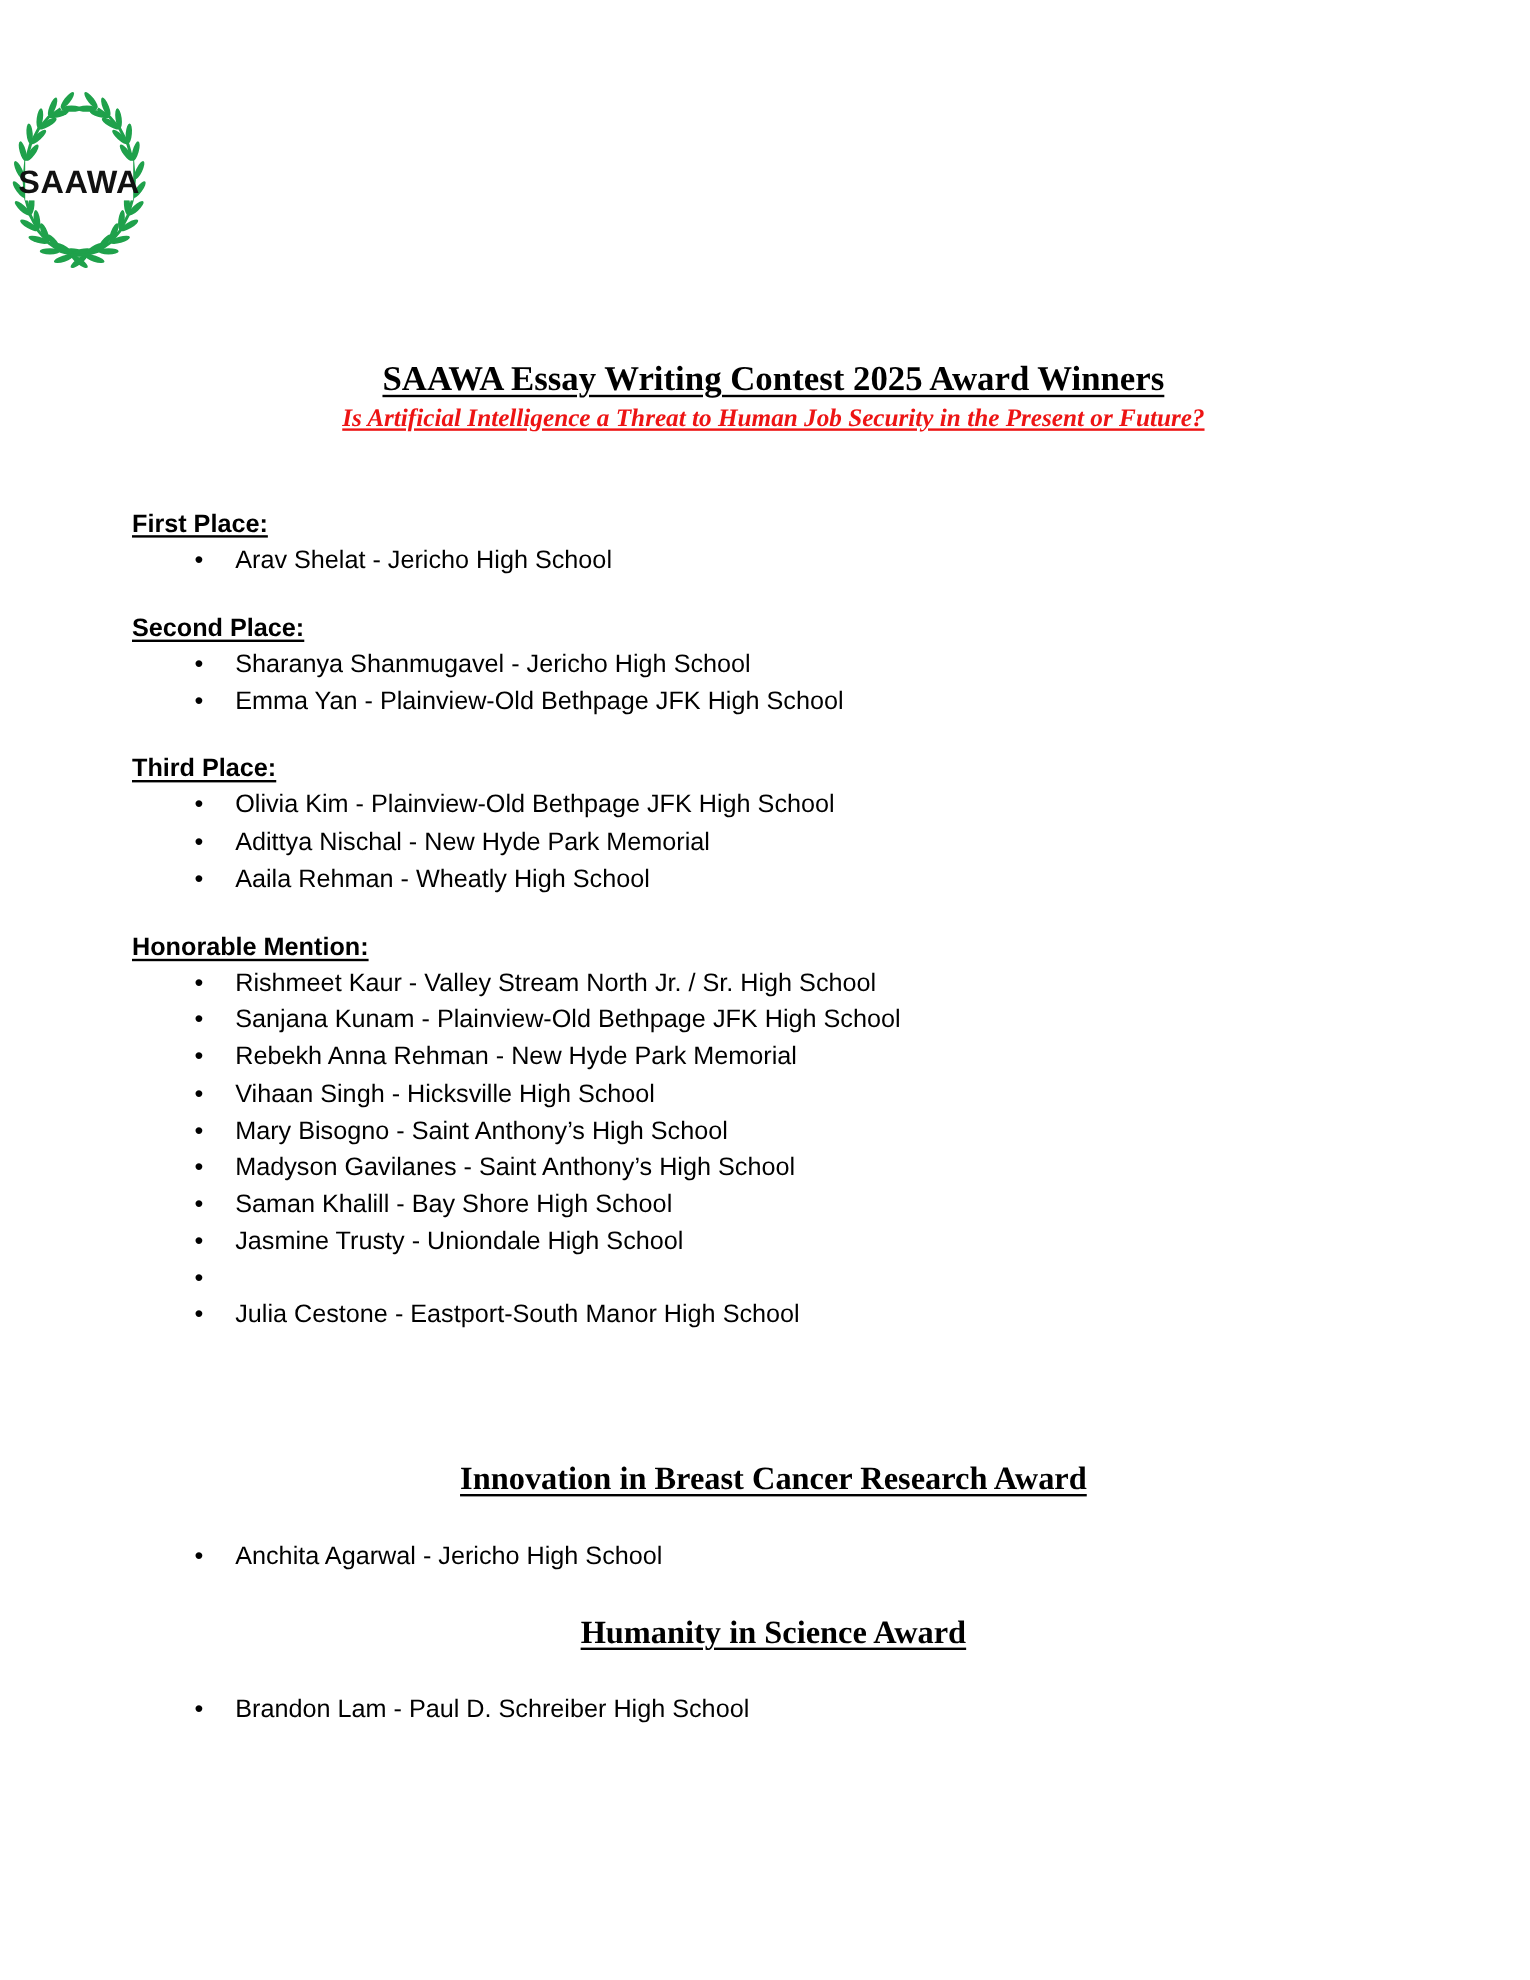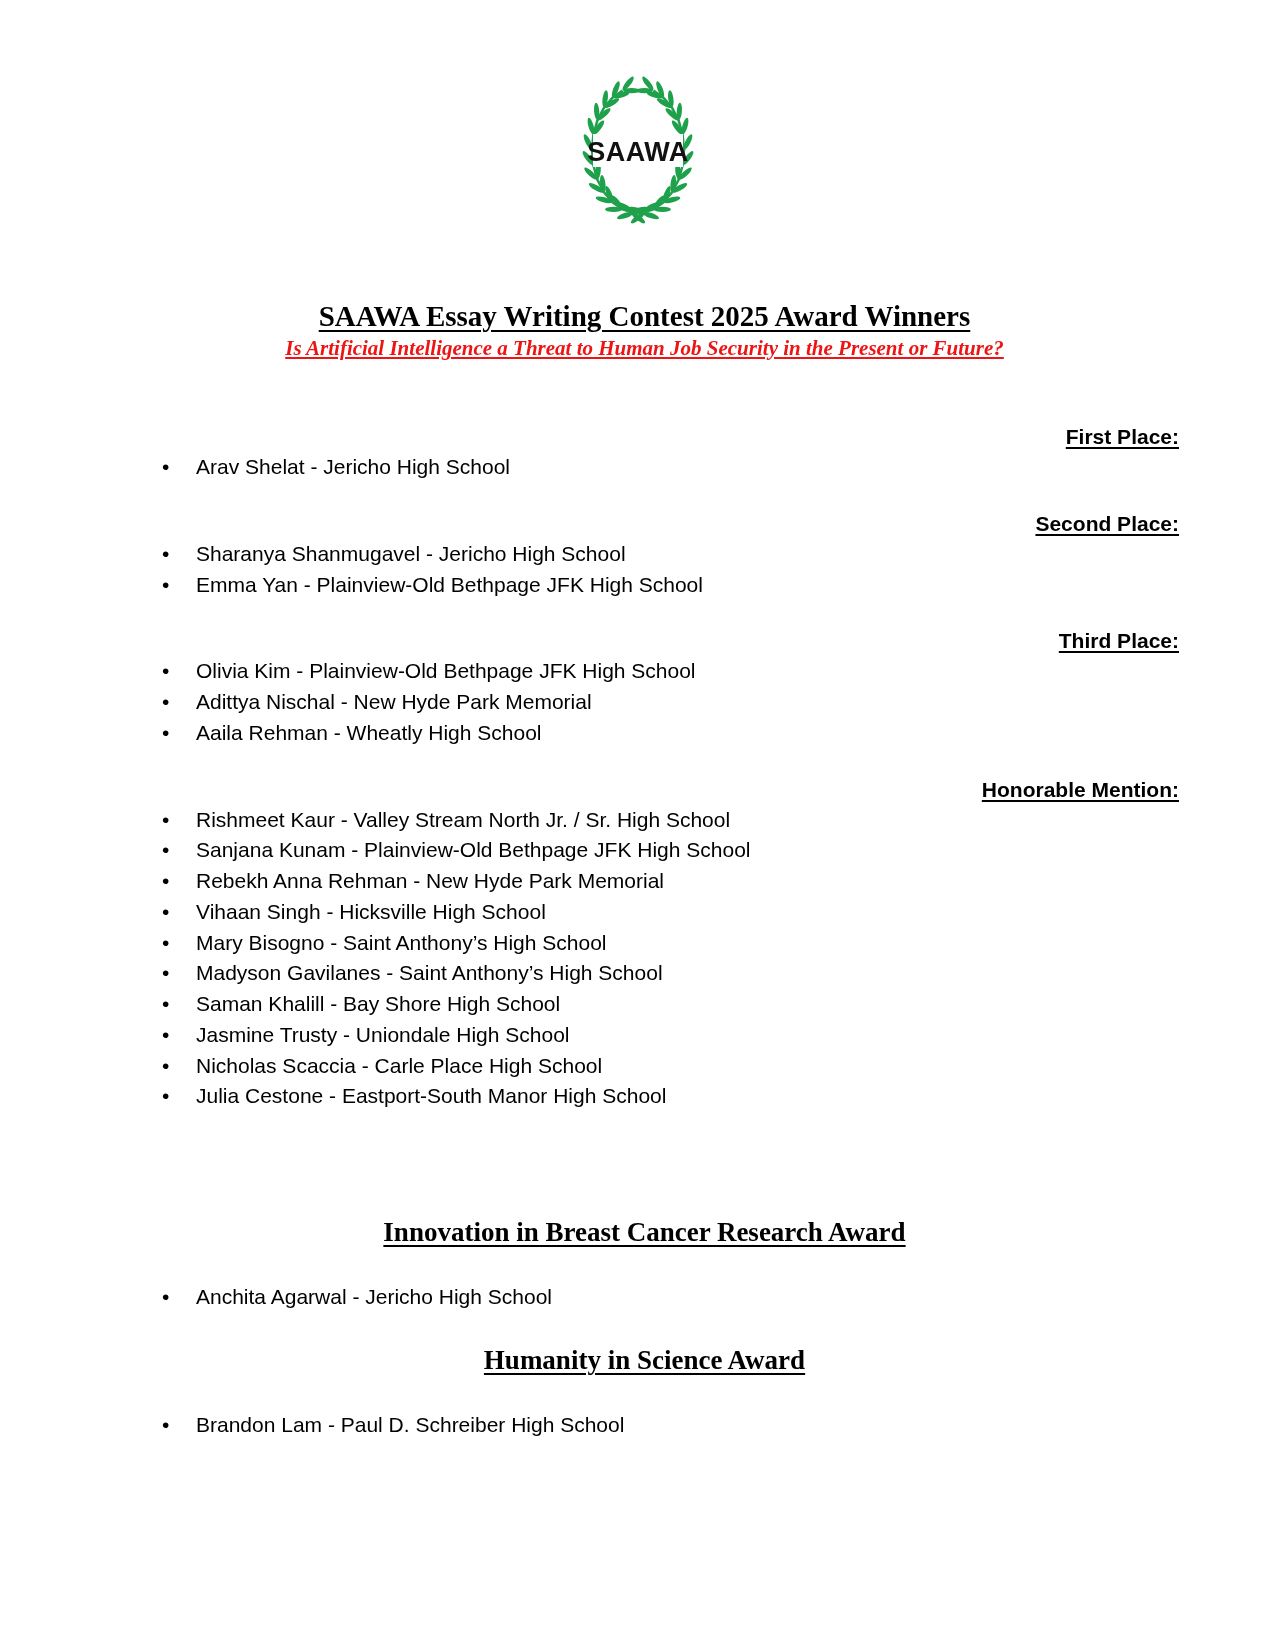--- a/index.html
+++ b/index.html
@@ -7,21 +7,20 @@
     position:relative;
     width:1275px;height:1650px;
     background:#ffffff;
     color:#000000;
     font-family:"Liberation Sans",sans-serif;
     overflow:hidden;
   }
   .logo-wrap{
     margin-top:70px;
     height:158px;
-    text-align:center;
   }
   .logo-wrap svg{display:inline-block;}
   .content{padding:0 96px 0 110px;}
   h1.doc-title{
     margin:72px 0 0 0;
     text-align:center;
     font-family:"Liberation Serif",serif;
     font-weight:bold;
     font-size:29px;
     line-height:32px;
@@ -42,21 +41,20 @@
   .sections{margin-top:62px;}
   .sec{margin:0 0 27px 0;}
   .sec h3{
     margin:0 0 2px 0;
     font-size:21px;
     font-weight:bold;
     line-height:27px;
     text-decoration:underline;
     text-decoration-thickness:2px;
     text-underline-offset:3px;
-    text-align:right;
   }
   ul.winners{
     list-style:none;
     margin:0;
     padding:0 0 0 52px;
   }
   ul.winners li{
     display:flex;
     font-size:21px;
     line-height:30.75px;
@@ -229,21 +227,20 @@
             <li>
               <span class="blt">•</span>
               <span class="wtxt">Saman Khalill - Bay Shore High School</span>
             </li>
             <li>
               <span class="blt">•</span>
               <span class="wtxt">Jasmine Trusty - Uniondale High School</span>
             </li>
             <li>
               <span class="blt">•</span>
-              <span class="wtxt">Nicholas Scaccia - Carle Place High School</span>
             </li>
             <li>
               <span class="blt">•</span>
               <span class="wtxt">Julia Cestone - Eastport-South Manor High School</span>
             </li>
           </ul>
       </div>
 
     </div>
 

